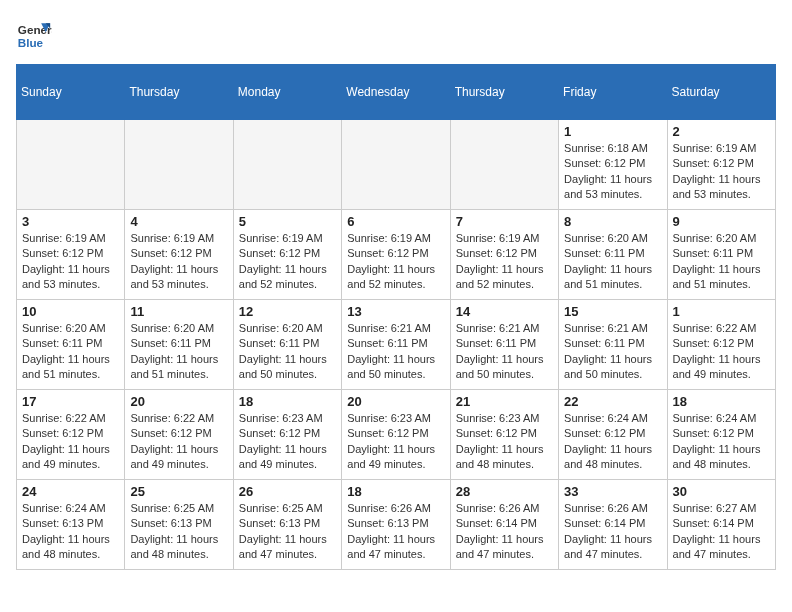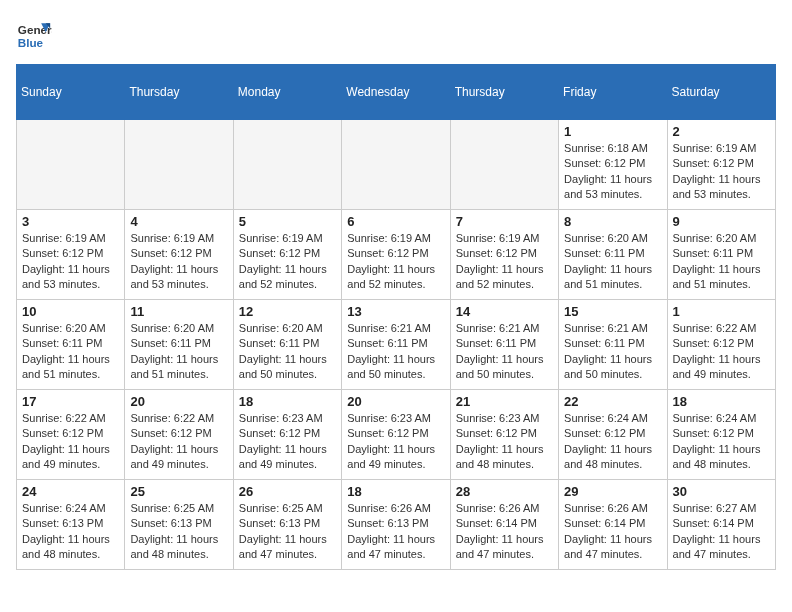--- a/index.html
+++ b/index.html
@@ -222,21 +222,21 @@
         </td>
         <td>
           <span class="day-num">18</span>
           <div class="day-info">Sunrise: 6:26 AM<br>Sunset: 6:13 PM<br>Daylight: 11 hours<br>and 47 minutes.</div>
         </td>
         <td>
           <span class="day-num">28</span>
           <div class="day-info">Sunrise: 6:26 AM<br>Sunset: 6:14 PM<br>Daylight: 11 hours<br>and 47 minutes.</div>
         </td>
         <td>
-          <span class="day-num">29</span>
+          <span class="day-num">33</span>
           <div class="day-info">Sunrise: 6:26 AM<br>Sunset: 6:14 PM<br>Daylight: 11 hours<br>and 47 minutes.</div>
         </td>
         <td>
           <span class="day-num">30</span>
           <div class="day-info">Sunrise: 6:27 AM<br>Sunset: 6:14 PM<br>Daylight: 11 hours<br>and 47 minutes.</div>
         </td>
       </tr>
     </tbody>
 </table>
 

